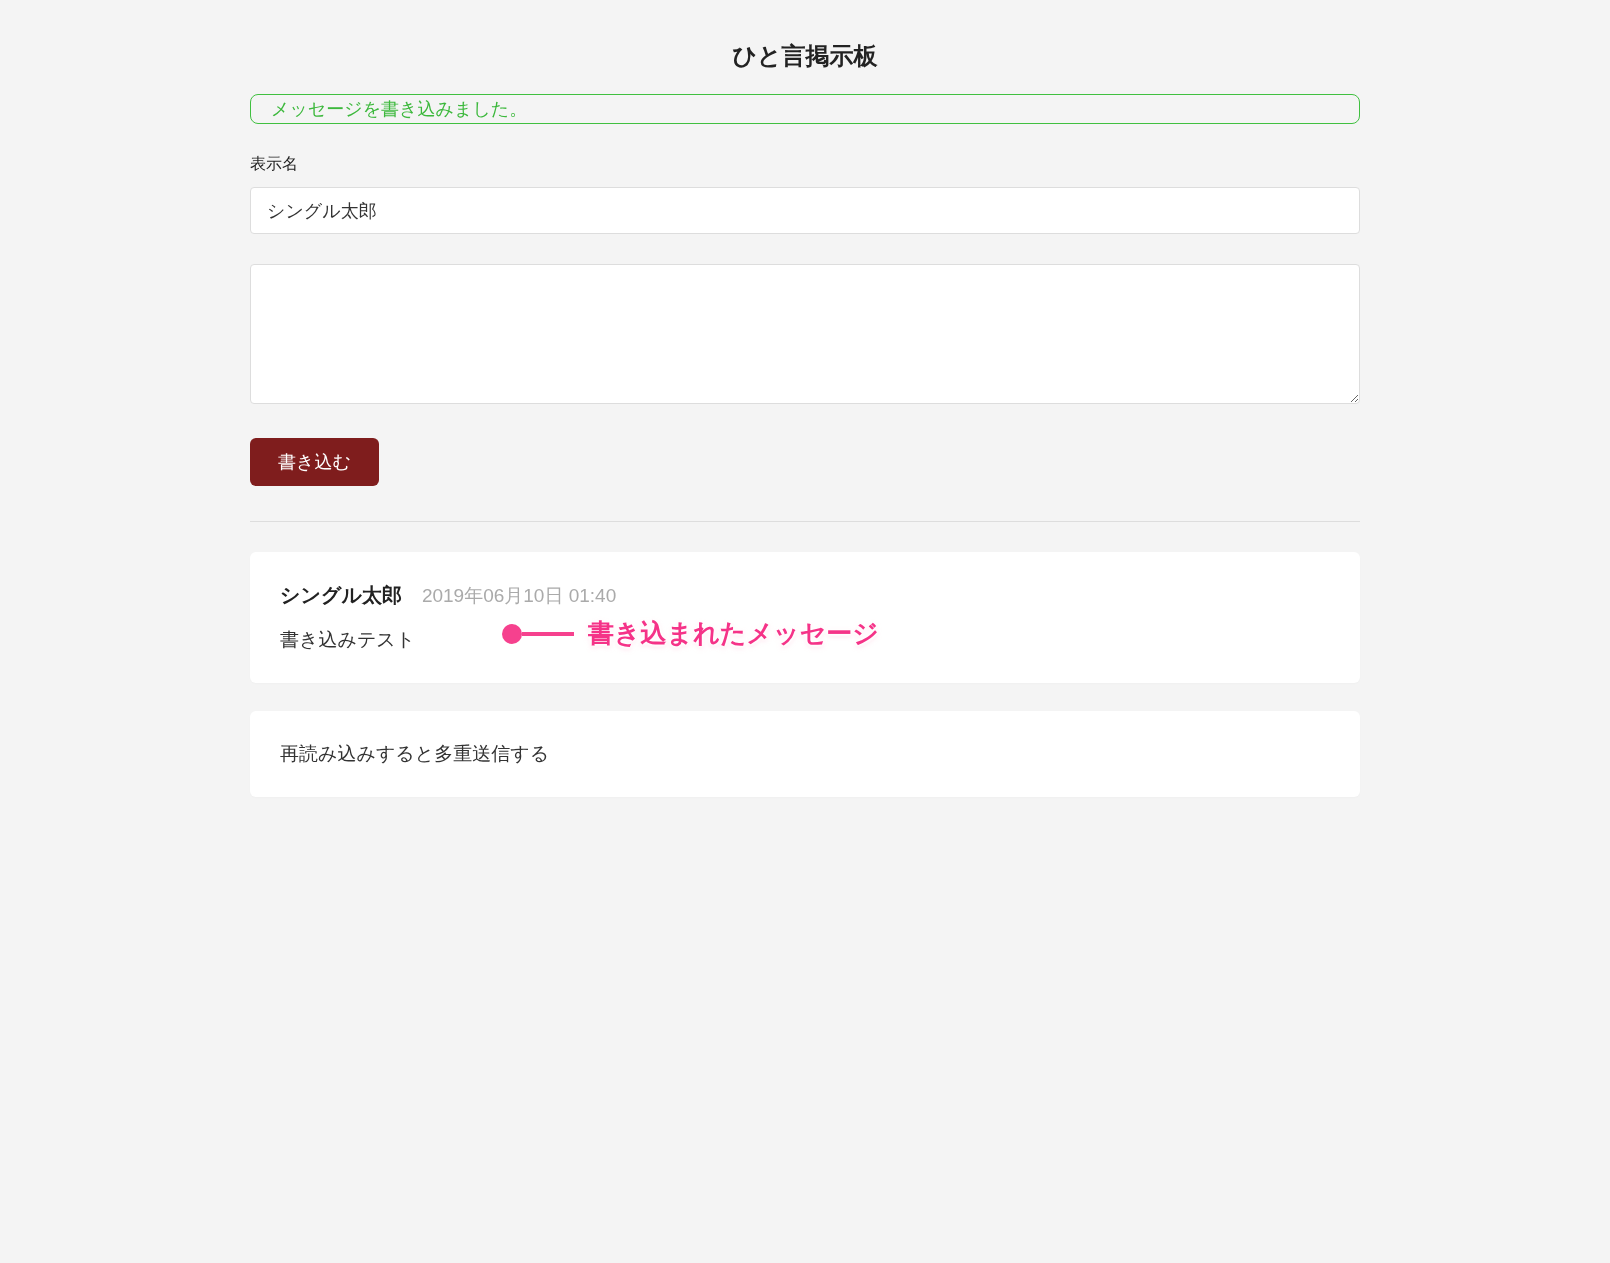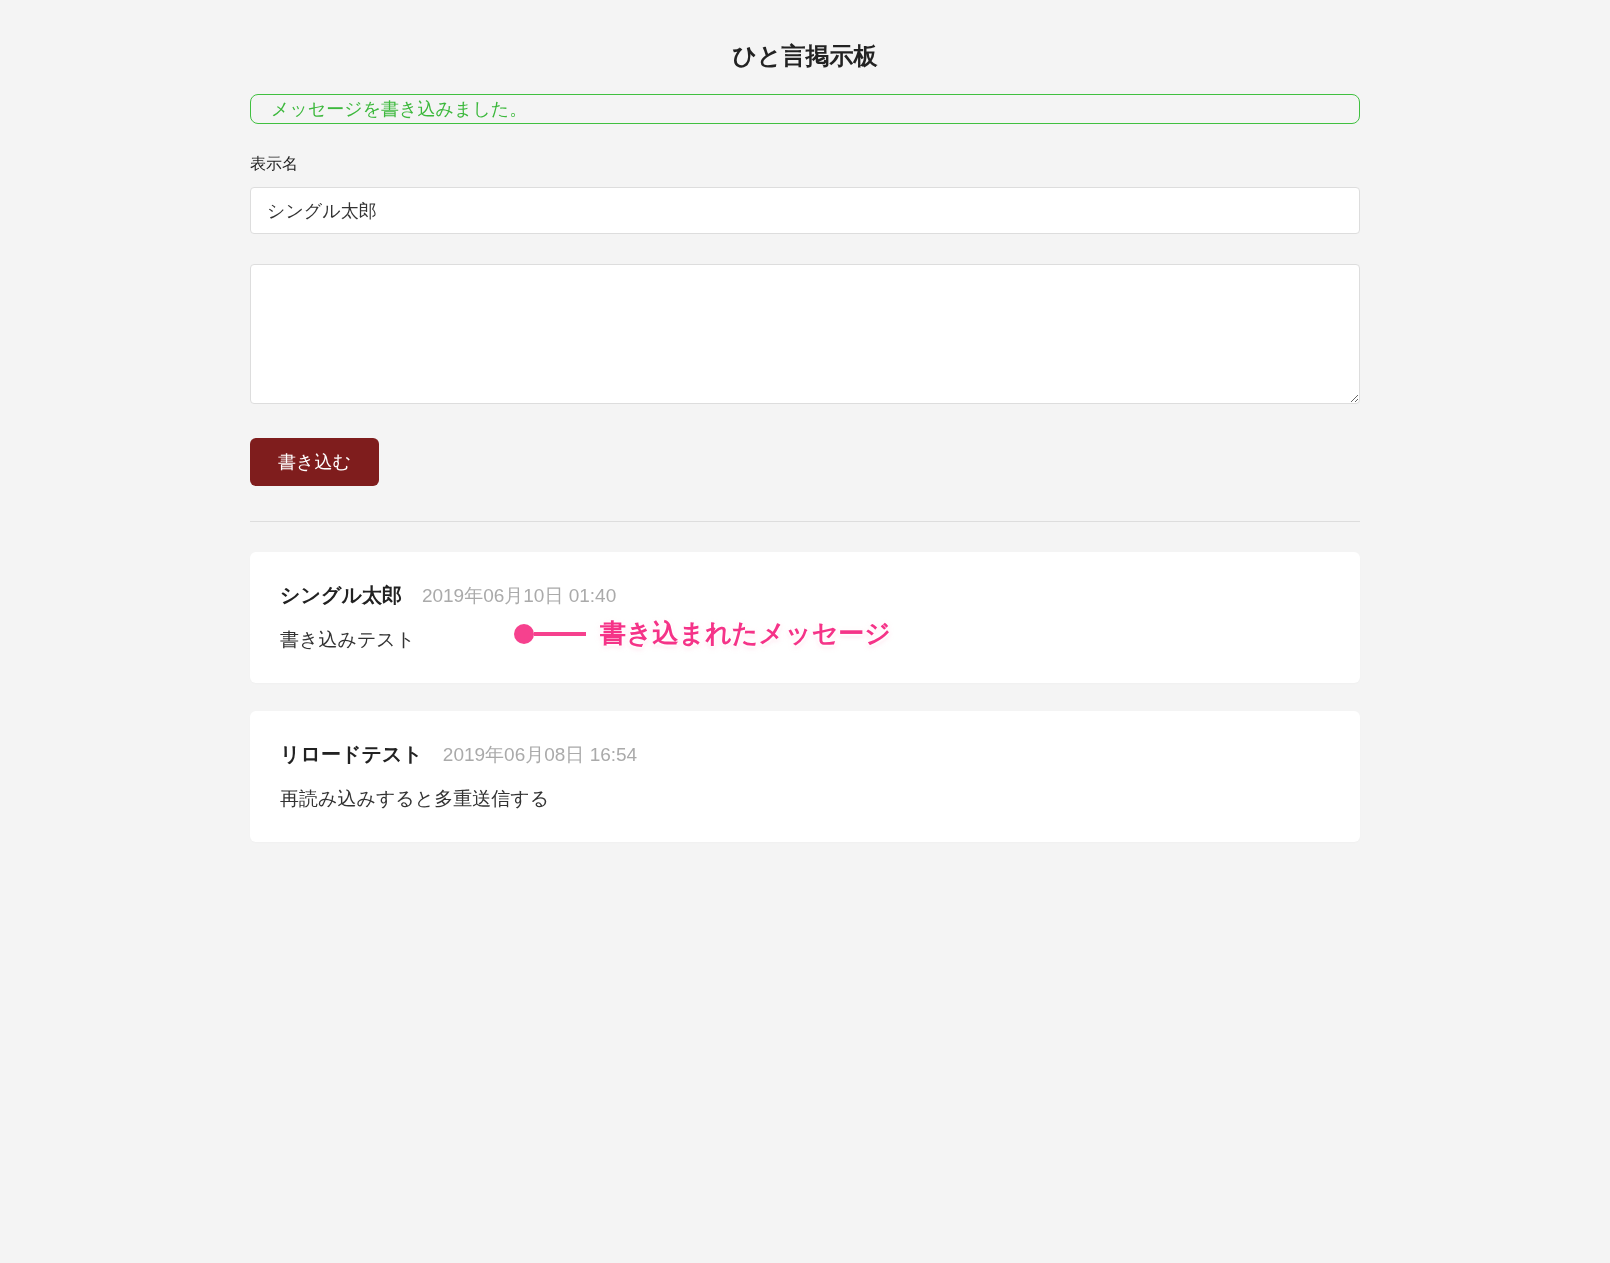--- a/index.html
+++ b/index.html
@@ -133,21 +133,21 @@
       font-size: 26px;
       font-weight: bold;
       margin-left: 14px;
       white-space: nowrap;
     }
     .card-1 {
       position: relative;
     }
     .card-1 .annotation {
       top: 64px;
-      left: 264px;
+      left: 252px;
     }
   </style>
 </head>
 <body>
 
 <div class="container">
   <h1 class="page-title">ひと言掲示板</h1>
 
   <div class="alert-success">
     <span>メッセージを書き込みました。</span>
@@ -174,19 +174,15 @@
     <div class="message-body">書き込みテスト</div>
 
     <div class="annotation">
       <span class="annot-dot"></span>
       <span class="annot-line"></span>
       <span class="annot-label">書き込まれたメッセージ</span>
     </div>
   </div>
 
   <div class="message-card">
-    <div class="message-header">
-      <span class="message-author">リロードテスト</span>
-      <span class="message-date">2019年06月08日 16:54</span>
-    </div>
     <div class="message-body">再読み込みすると多重送信する</div>
   </div>
 </div>
 
 </body></html>

